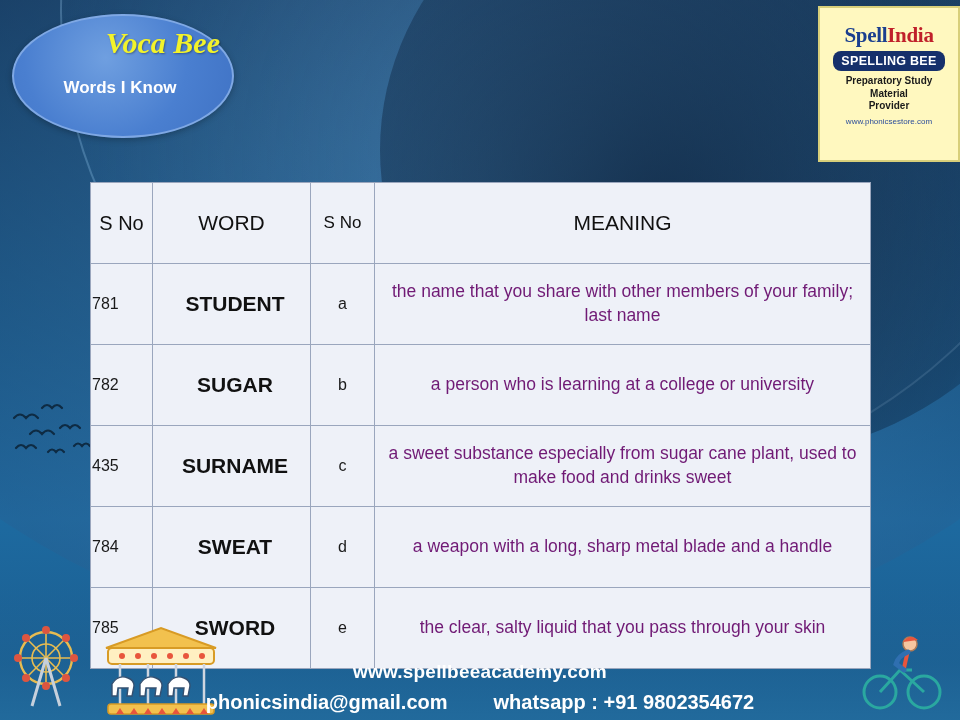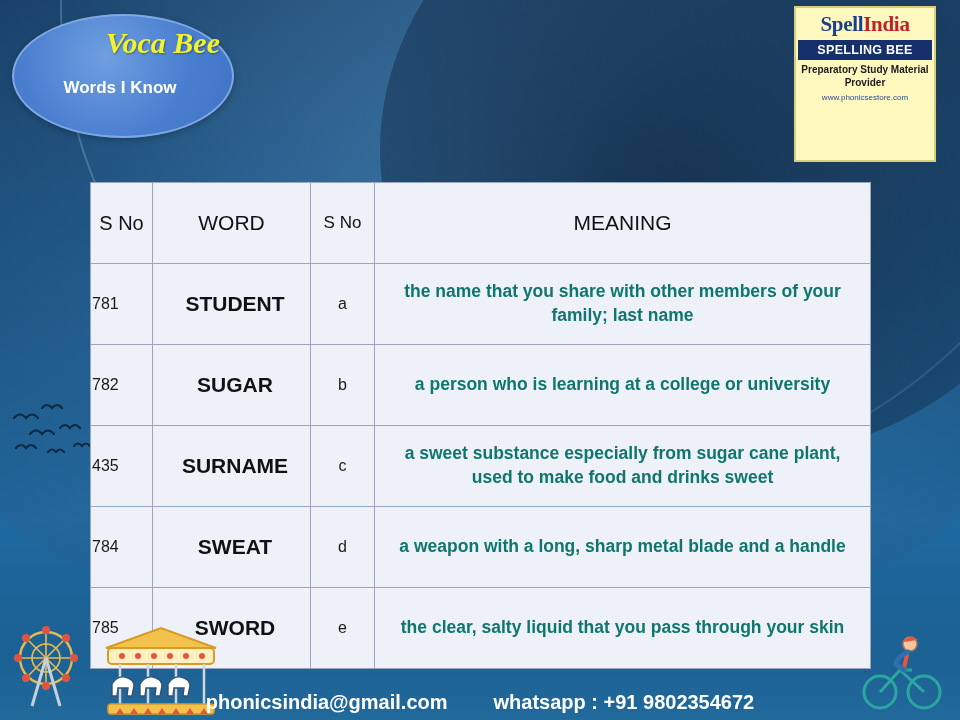--- a/index.html
+++ b/index.html
@@ -89,28 +89,28 @@
     width: 200px;
     text-align: center;
     font-weight: bold;
     font-size: 17px;
     color: #ffffff;
   }
 
   
   .badge {
     position: absolute;
-    right: 24px;
+    right: 0;
     top: 6px;
     width: 142px;
     height: 156px;
     background: #fff8bf;
     border: 2px solid #d8cf7a;
     box-sizing: border-box;
-    padding: 0;
+    padding: 11px;
   }
   .badge-name {
     text-align: center;
     font-family: "Liberation Serif", serif;
     font-weight: bold;
     font-size: 21px;
     color: #1b3f8f;
     margin-top: 4px;
     letter-spacing: -0.3px;
   }
@@ -138,20 +138,21 @@
   }
   .badge-strip {
     margin: 3px 2px 0 2px;
     background: #16306b;
     color: #ffffff;
     text-align: center;
     font-weight: bold;
     font-size: 12.5px;
     padding: 3px 0;
     letter-spacing: 0.3px;
+    border-radius: 8px;
   }
   .badge-prov {
     text-align: center;
     font-weight: bold;
     font-size: 10px;
     color: #1a1a1a;
     margin-top: 4px;
     line-height: 1.25;
   }
   .badge-url {
@@ -204,24 +205,23 @@
     padding-left: 8px;
   }
   td.letter {
     text-align: center;
     font-size: 16px;
     color: #1a1a1a;
   }
   td.meaning {
     text-align: center;
     font-size: 17.5px;
-    color: #0f766e;
+    color: #701a75;
     padding: 4px 12px;
     line-height: 1.35;
-    font-weight: bold;
   }
 
   
   .footer {
     position: absolute;
     left: 0;
     bottom: 6px;
     width: 960px;
     text-align: center;
     color: #ffffff;
@@ -417,18 +417,19 @@
     <circle cx="20" cy="62" r="16" fill="none" stroke="#2aa8a0" stroke-width="3"></circle>
     <circle cx="64" cy="62" r="16" fill="none" stroke="#2aa8a0" stroke-width="3"></circle>
     <path d="M20 62 L40 40 L64 62 M40 40 L52 40" stroke="#2aa8a0" stroke-width="3" fill="none"></path>
     <path d="M44 38 L48 20" stroke="#e8553c" stroke-width="4" fill="none"></path>
     <circle cx="50" cy="14" r="7" fill="#f6c6a0" stroke="#b07a55" stroke-width="1.5"></circle>
     <path d="M43 12 q7 -9 15 -2" fill="#e8553c"></path>
     <path d="M48 22 q-10 4 -12 12 l8 6" stroke="#2f6fb0" stroke-width="5" fill="none" stroke-linecap="round"></path>
   </svg>
 
   <div class="footer">
+    <div class="footer-site">www.spellbeeacademy.com</div>
     <div class="footer-line2">
       <span>phonicsindia@gmail.com</span><span class="gap"></span><span>whatsapp : +91 9802354672</span>
     </div>
   </div>
 
 </div>
 
 </body></html>

